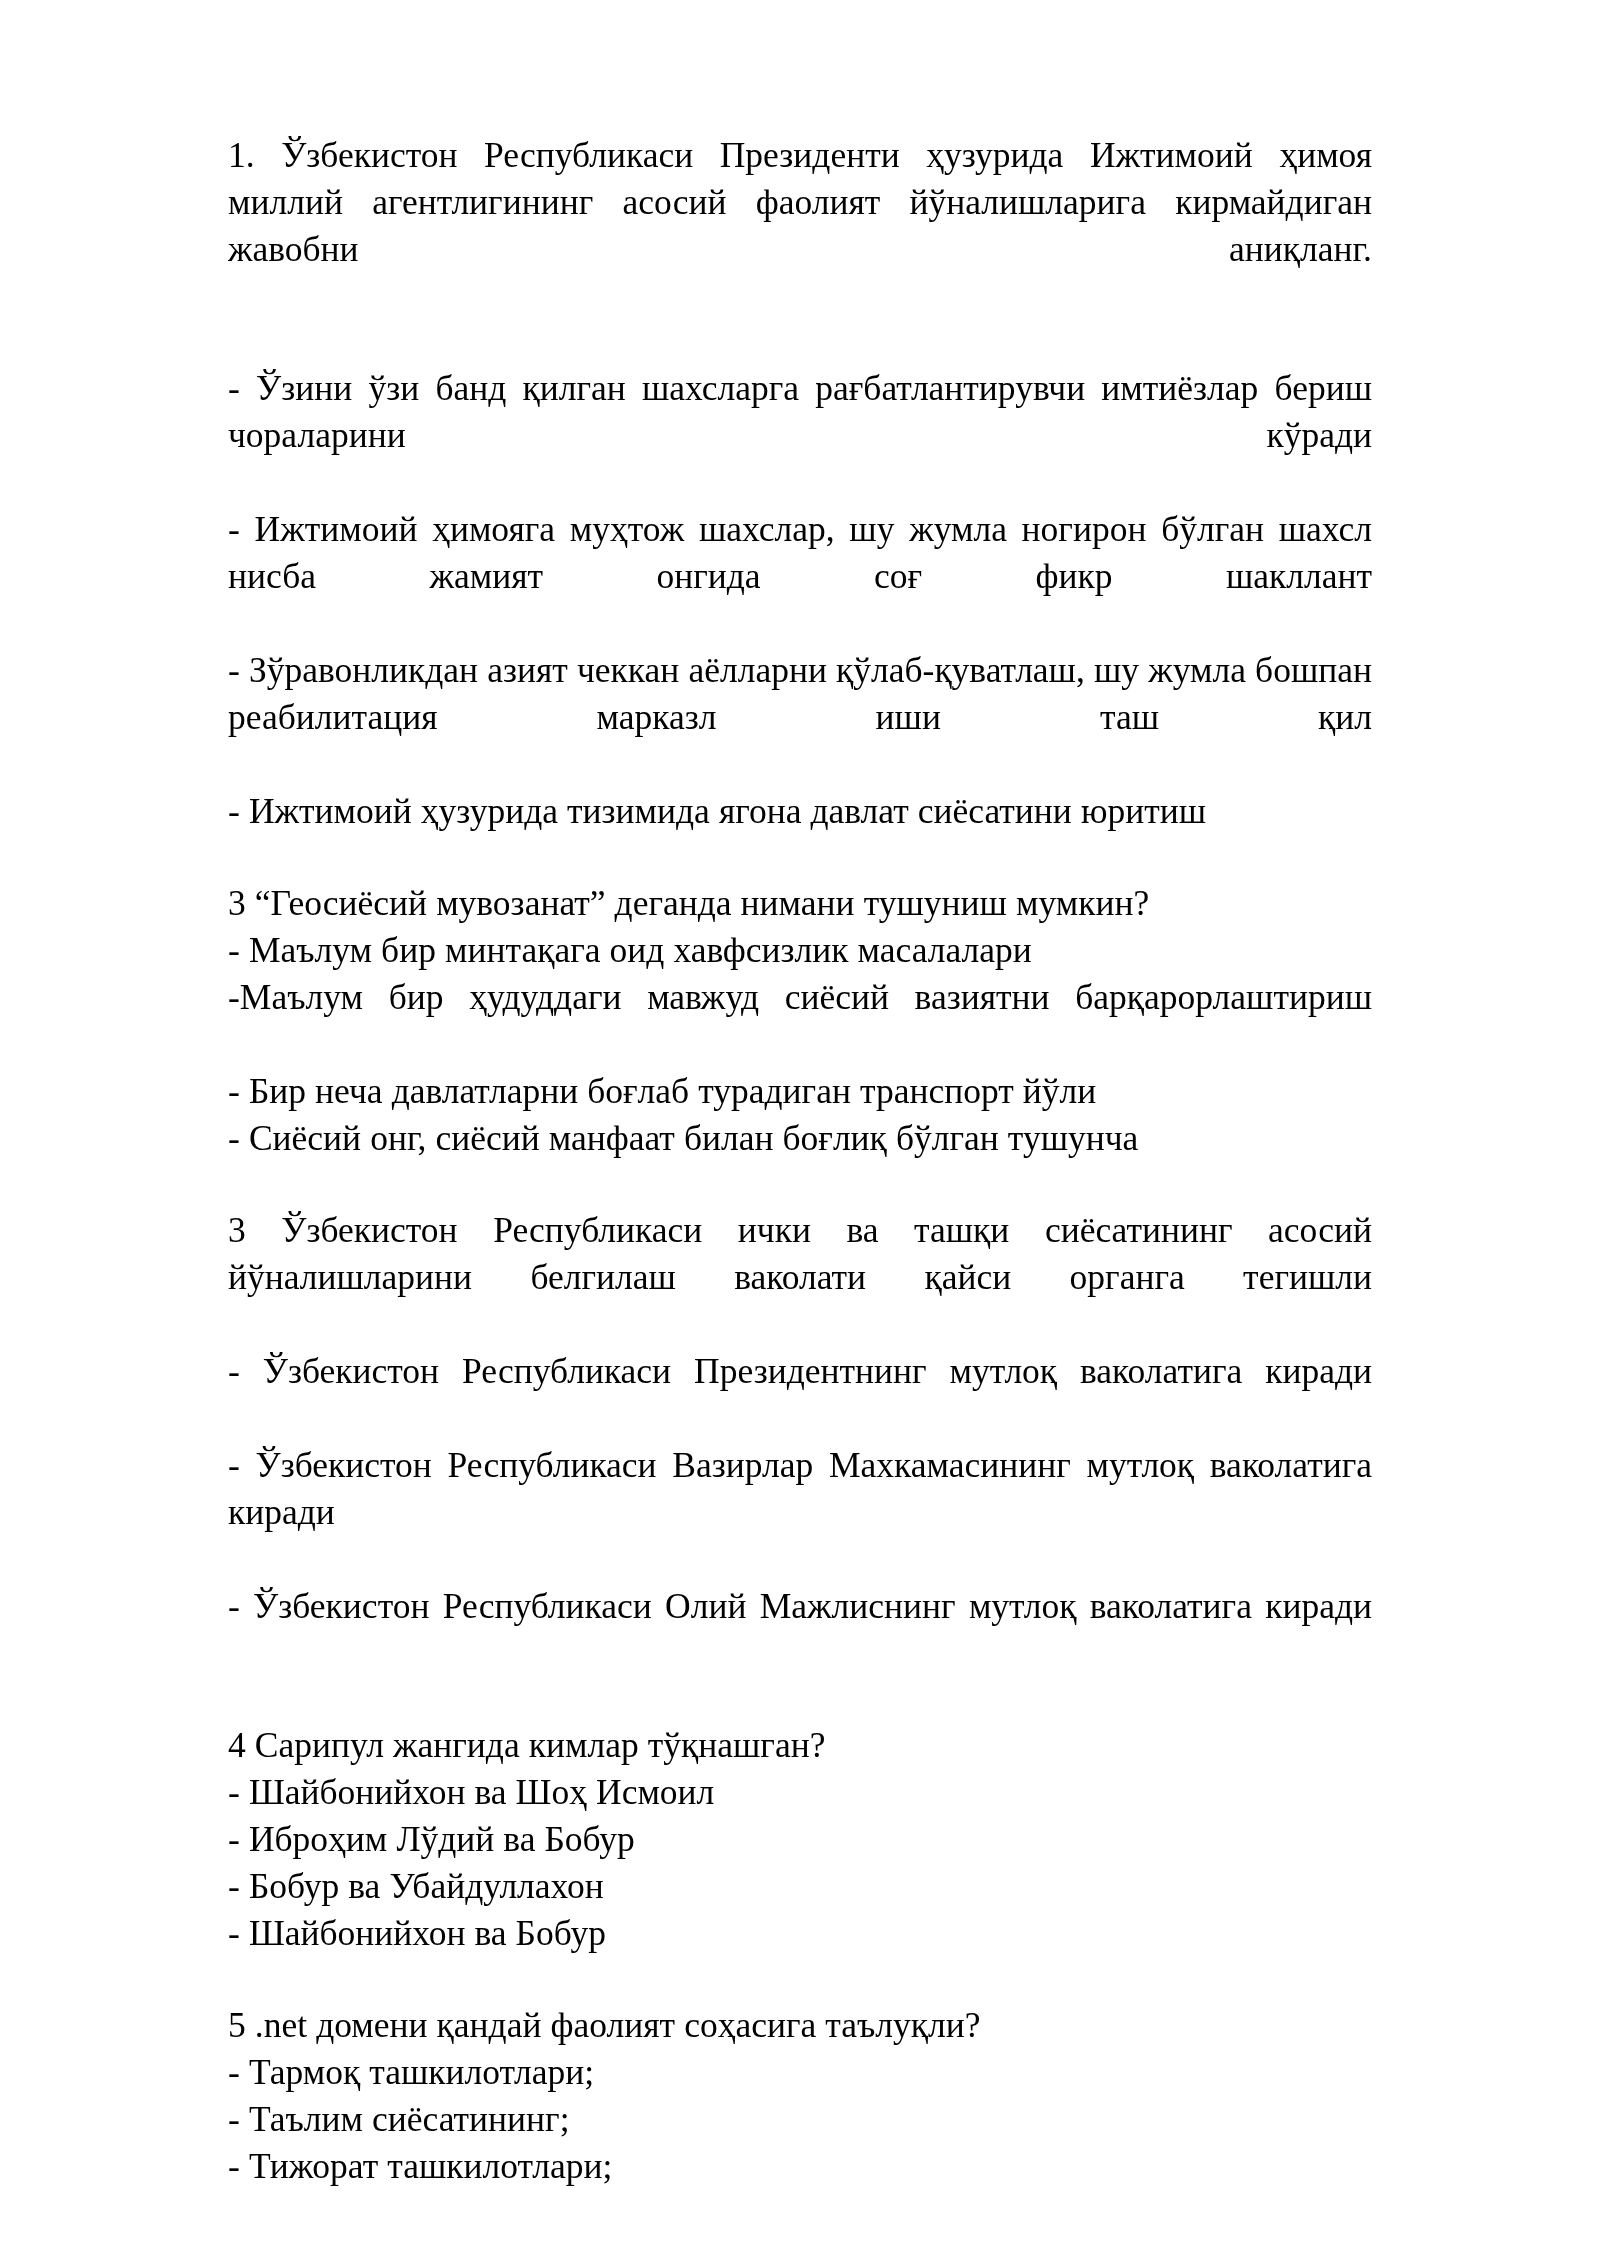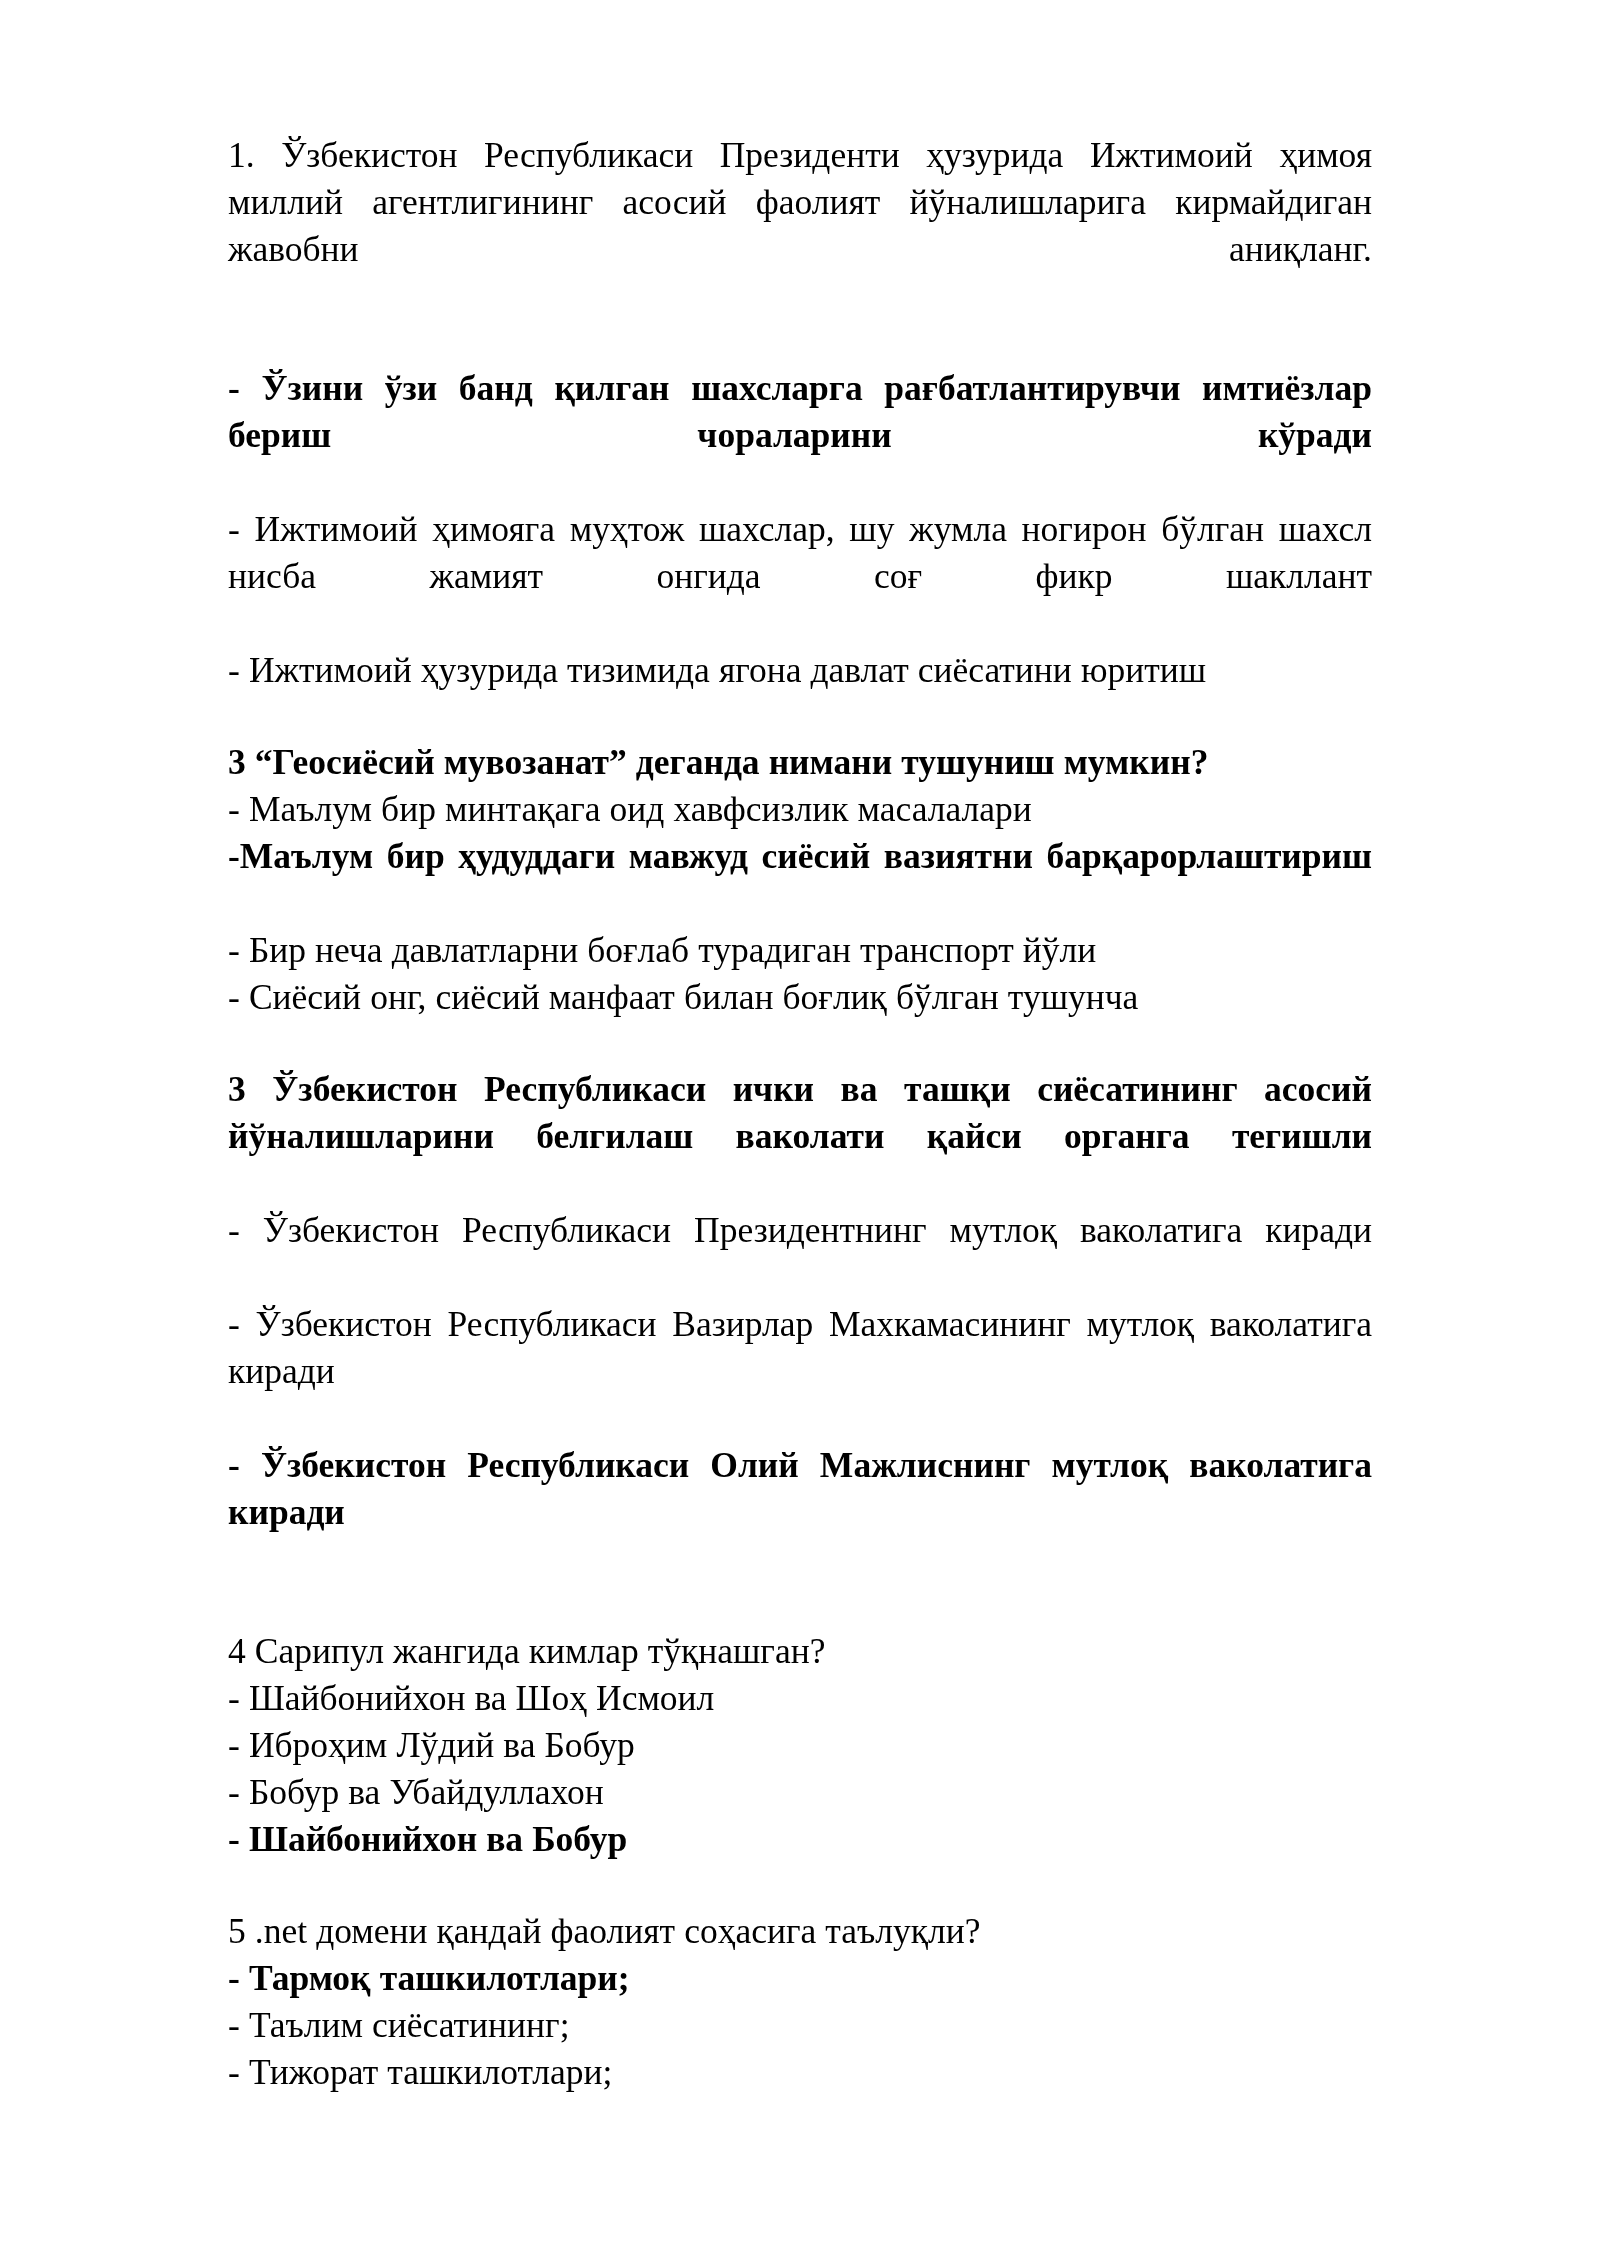--- a/index.html
+++ b/index.html
@@ -26,21 +26,21 @@
   .para {
     font-size: 35.5px;
     line-height: 47px;
     text-align: justify;
     text-justify: inter-word;
     margin: 0;
     hyphens: none;
     word-spacing: 0.2px;
   }
   .para.bold {
-    font-weight: bold;
+    font-weight: normal;
   }
   .spacer {
     height: 45px;
   }
   
   .para::after {
     content: "";
     display: inline-block;
     width: 100%;
   }
@@ -51,20 +51,21 @@
 
 <div class="page">
   <div class="doc-body">
 
     <p class="para">1.  Ўзбекистон Республикаси Президенти ҳузурида Ижтимоий ҳимоя миллий агентлигининг асосий фаолият йўналишларига кирмайдиган жавобни аниқланг.</p>
 
     <div class="spacer"></div>
 
     <p class="para bold">-  Ўзини ўзи банд қилган шахсларга рағбатлантирувчи имтиёзлар бериш чораларини кўради</p>
     <p class="para">- Ижтимоий ҳимояга муҳтож шахслар, шу жумла ногирон бўлган шахсл нисба жамият онгида соғ фикр шакллант</p>
+    <p class="para">- Зўравонликдан азият чеккан аёлларни қўлаб-қуватлаш, шу жумла бошпан реабилитация марказл иши таш қил</p>
     <p class="para nostretch">- Ижтимоий ҳузурида тизимида ягона давлат сиёсатини юритиш</p>
 
     <div class="spacer"></div>
 
     <p class="para bold nostretch">3 “Геосиёсий мувозанат” деганда нимани тушуниш мумкин?</p>
     <p class="para nostretch">- Маълум бир минтақага оид хавфсизлик масалалари</p>
     <p class="para bold">-Маълум бир ҳудуддаги мавжуд сиёсий вазиятни барқарорлаштириш</p>
     <p class="para nostretch">- Бир неча давлатларни боғлаб турадиган транспорт йўли</p>
     <p class="para nostretch">- Сиёсий онг, сиёсий манфаат билан боғлиқ бўлган тушунча</p>
 

